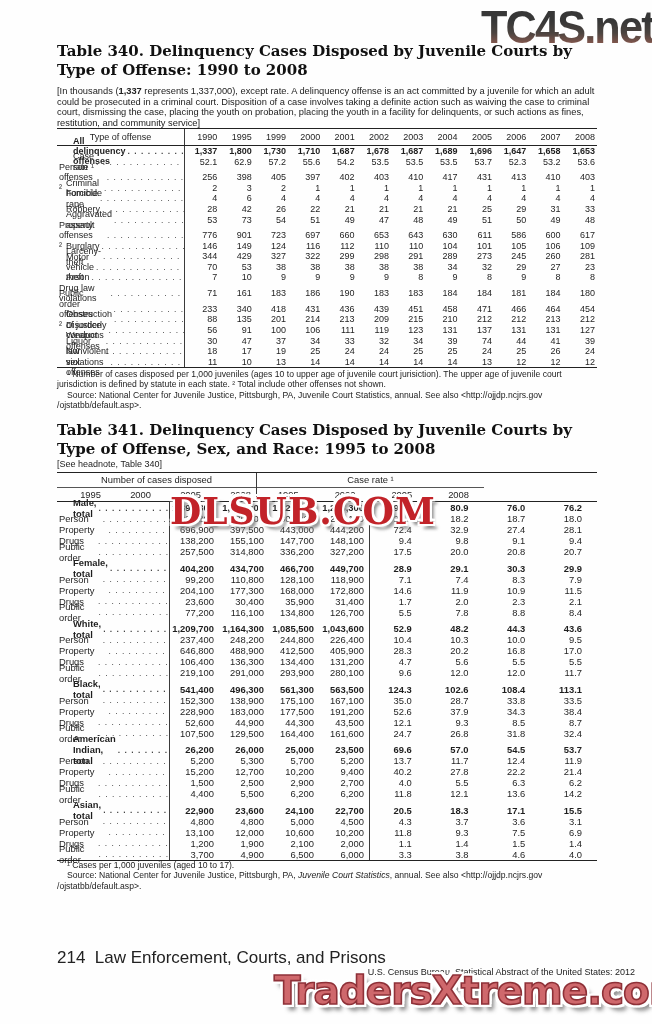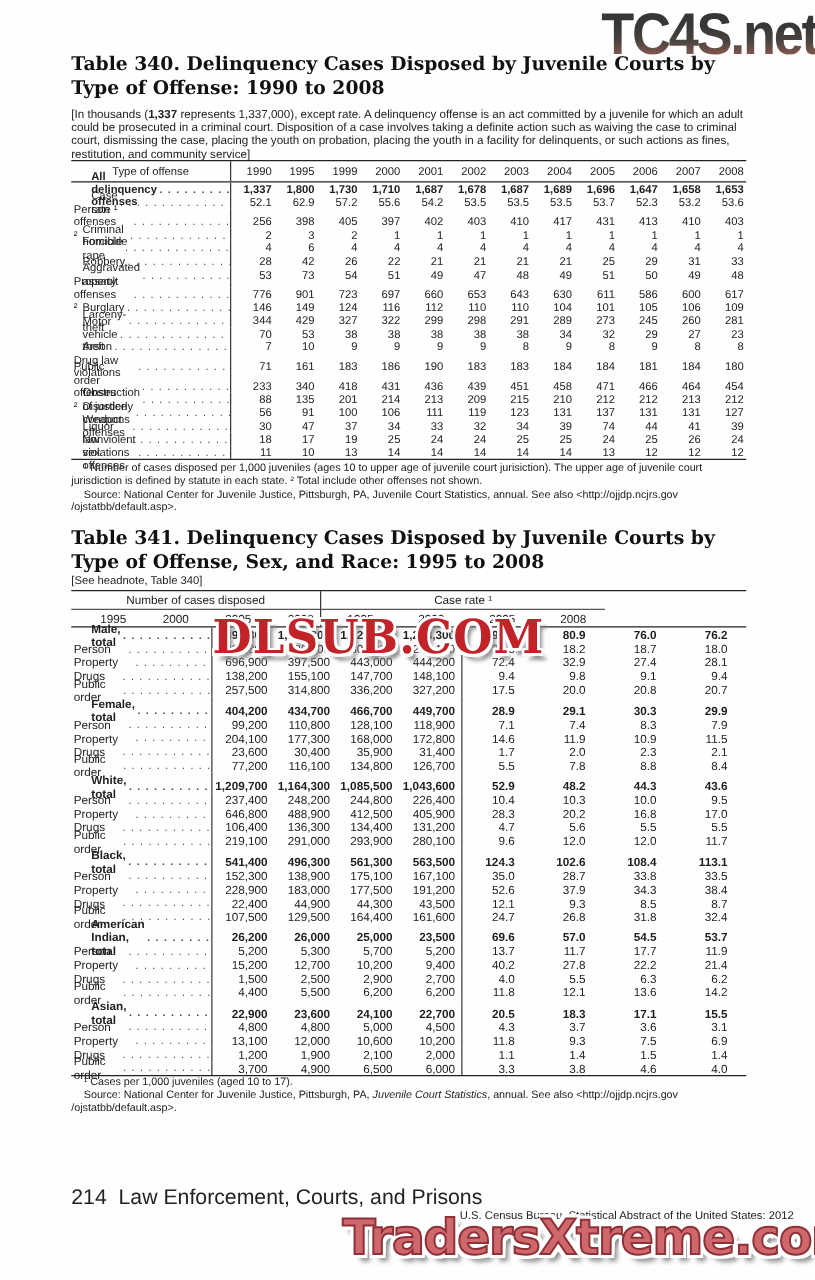--- a/index.html
+++ b/index.html
@@ -822,21 +822,21 @@
           <div class="rate">34.3</div>
           <div class="rate">38.4</div>
         </div>
       </div>
       <div class="row">
         <div class="lblc  ind0">
           <span class="lt">Drugs</span>
           <span class="leader"></span>
         </div>
         <div class="grp g1">
-          <div class="cnt">22,400</div>
+          <div class="cnt">52,600</div>
           <div class="cnt">44,900</div>
           <div class="cnt">44,300</div>
           <div class="cnt">43,500</div>
         </div>
         <div class="grp g2">
           <div class="rate">12.1</div>
           <div class="rate">9.3</div>
           <div class="rate">8.5</div>
           <div class="rate">8.7</div>
         </div>
@@ -889,21 +889,21 @@
         </div>
         <div class="grp g1">
           <div class="cnt">5,200</div>
           <div class="cnt">5,300</div>
           <div class="cnt">5,700</div>
           <div class="cnt">5,200</div>
         </div>
         <div class="grp g2">
           <div class="rate">13.7</div>
           <div class="rate">11.7</div>
-          <div class="rate">17.7</div>
+          <div class="rate">12.4</div>
           <div class="rate">11.9</div>
         </div>
       </div>
       <div class="row">
         <div class="lblc  ind0">
           <span class="lt">Property</span>
           <span class="leader"></span>
         </div>
         <div class="grp g1">
           <div class="cnt">15,200</div>

